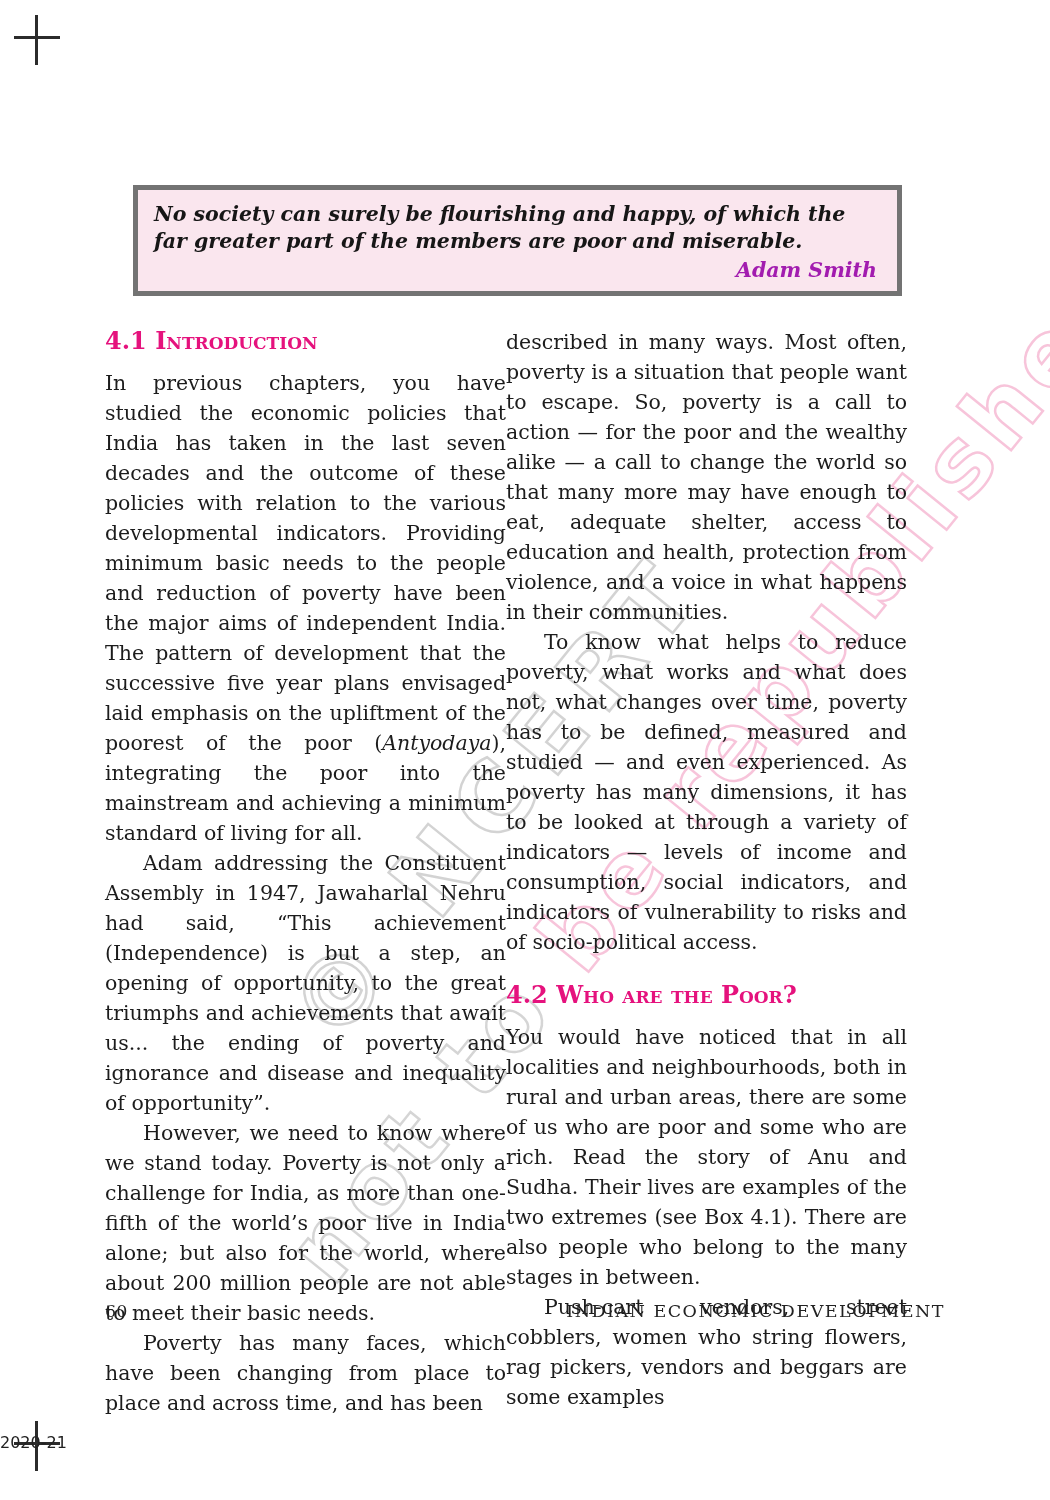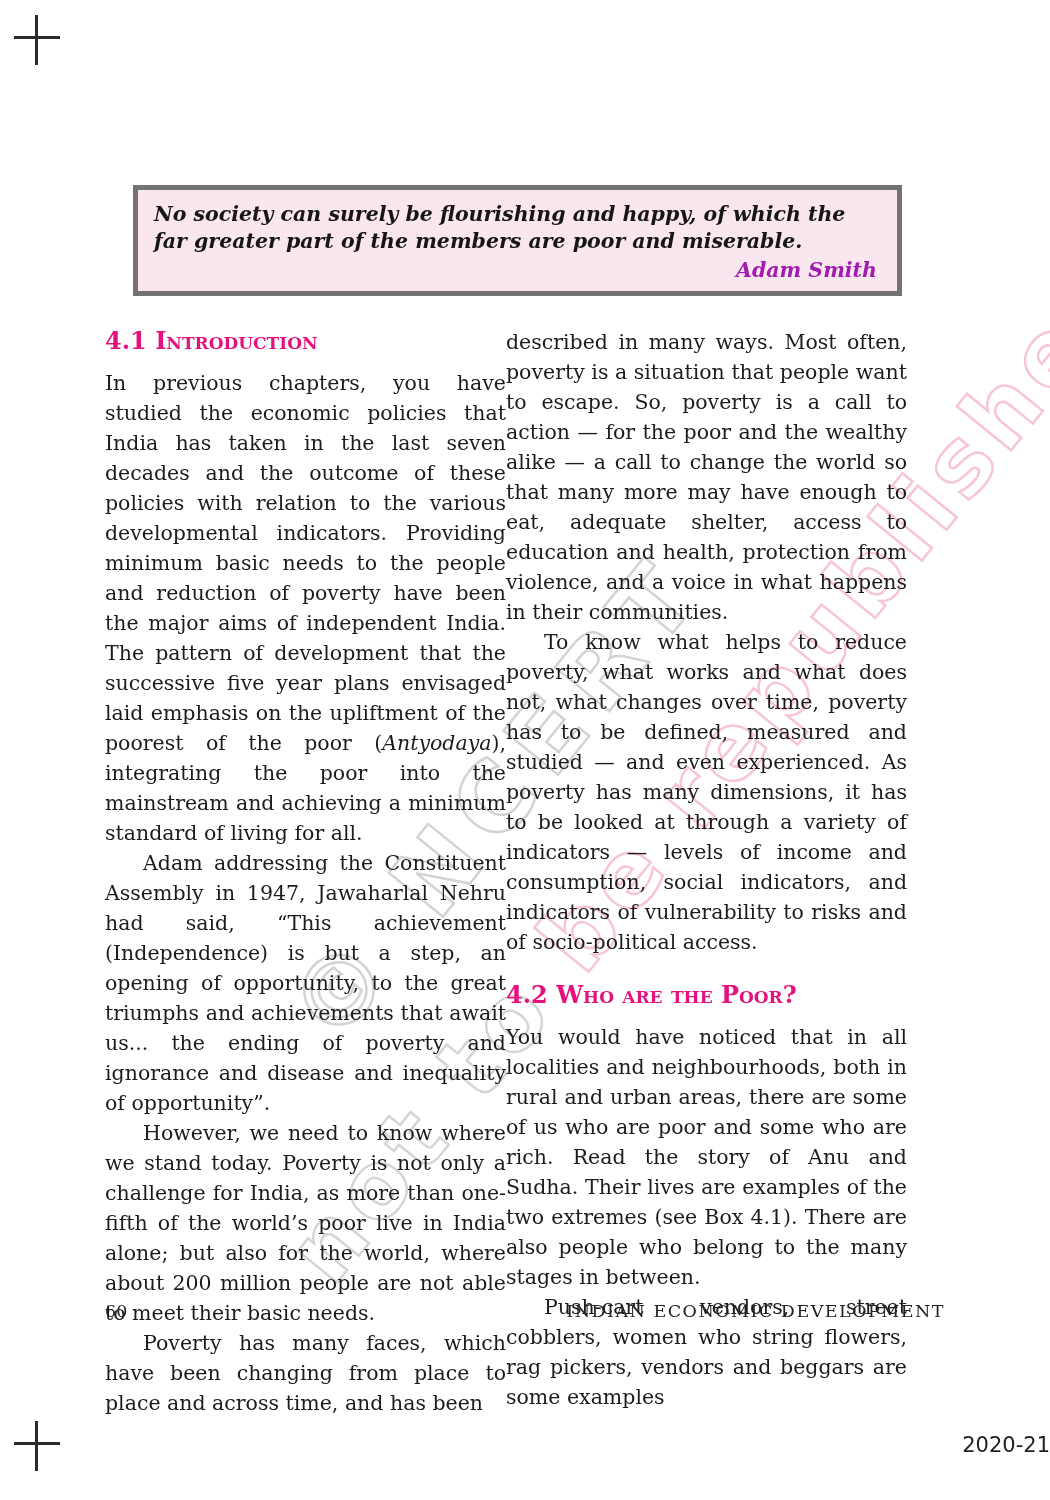--- a/index.html
+++ b/index.html
@@ -55,22 +55,22 @@
   .section-heading .sec-title { font-variant:small-caps; }
   .section-heading.h42 { margin-top:24px; }
 
   .footer-row {
     position:absolute; left:105px; width:840px; top:1301px;
     display:flex; justify-content:space-between; align-items:flex-end;
     font-size:17.5px; color:#222;
   }
   .running-title { letter-spacing:1.5px; }
   .edition {
-    position:absolute; left:0; top:1433px; width:100%; text-align:right;
-    font-family:"DejaVu Sans", sans-serif; font-size:21px; color:#222;
+    position:absolute; left:0; top:1433px; width:100%; text-align:left;
+    font-family:"DejaVu Sans", sans-serif; font-size:16px; color:#222;
   }
 </style>
 </head>
 <body>
 
 <div class="page">
 
   <div class="cropmark top">
     <div class="bar-v"></div>
     <div class="bar-h"></div>

